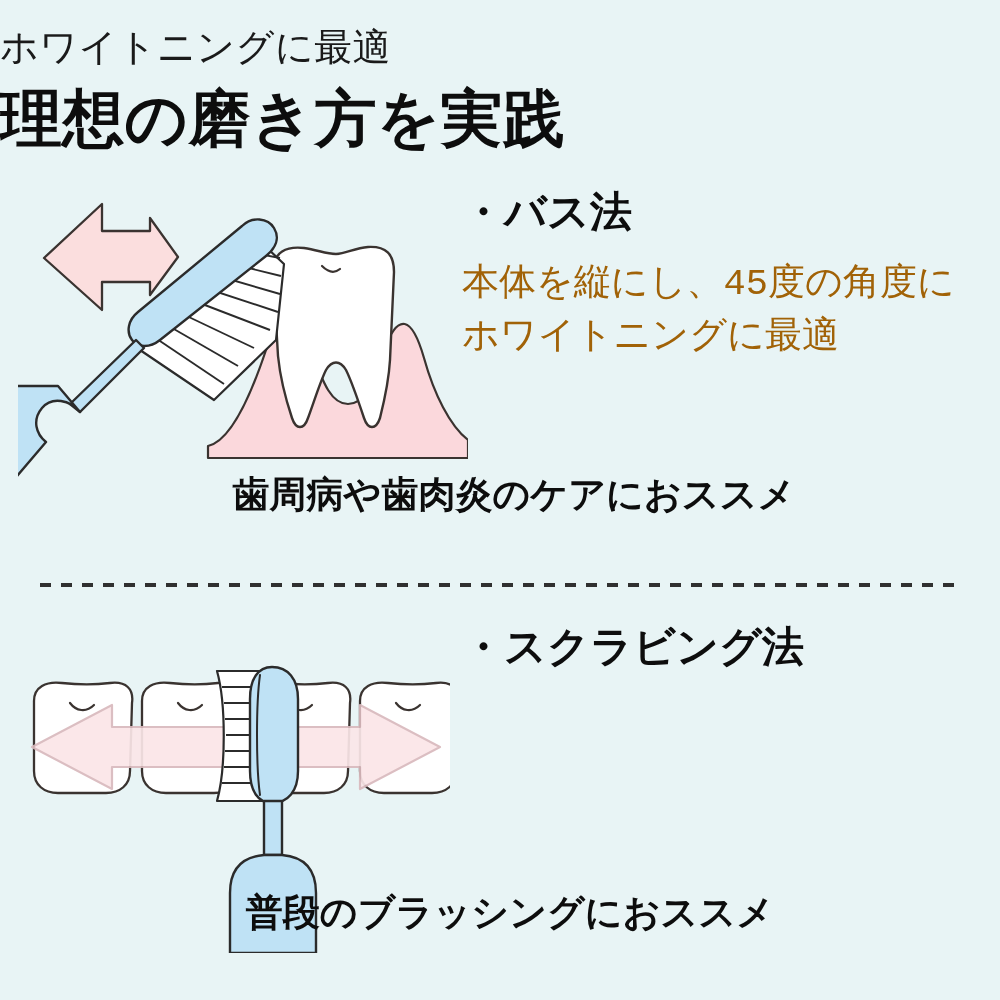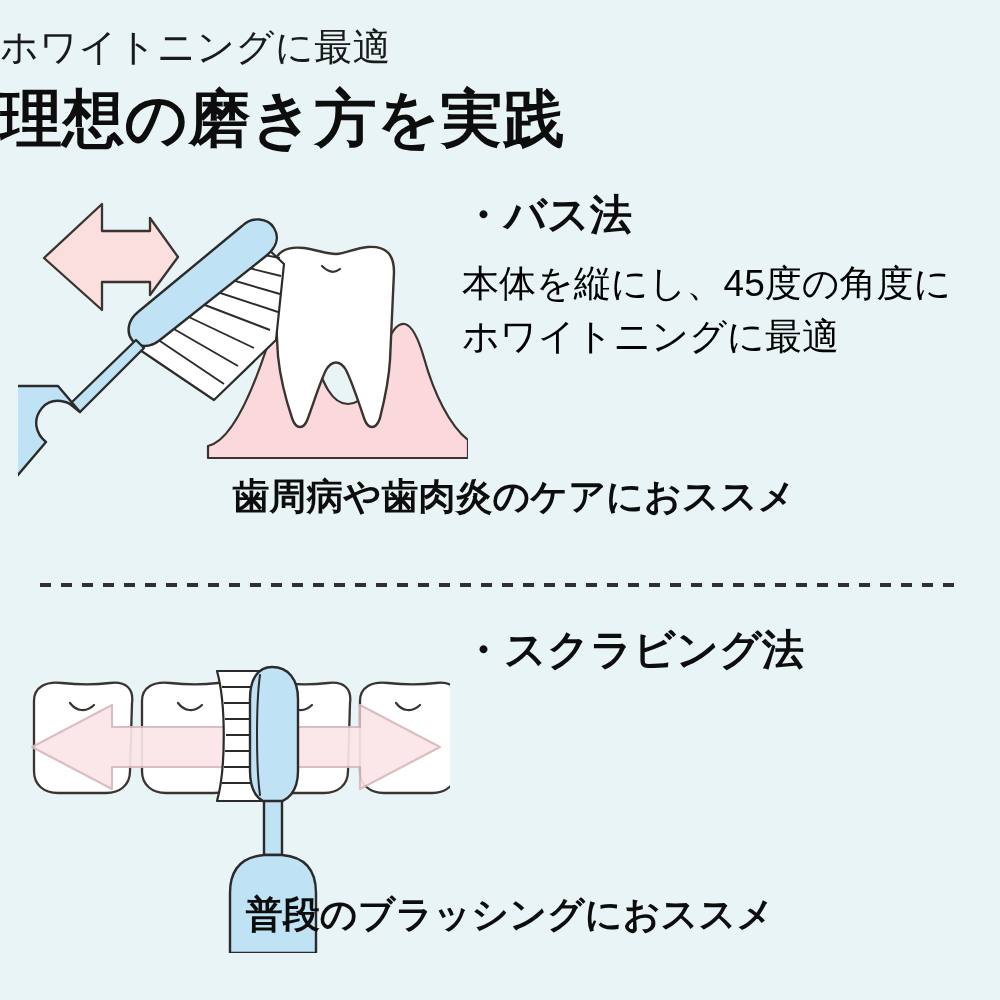--- a/index.html
+++ b/index.html
@@ -48,20 +48,21 @@
     letter-spacing: 0.005em;
     line-height: 1.12;
     color: #0d0d0d;
   }
 
   
   .section {
     position: absolute;
     left: 0;
     width: 884px;
+    font-family: Liberation Mono, monospace;
   }
   #section-bass { top: 190px; height: 380px; }
   #section-scrub { top: 625px; height: 360px; }
 
   .figure {
     position: absolute;
     left: 0;
     top: 0;
   }
   #figure-bass { width: 450px; height: 330px; left: 18px; top: 0px; }
@@ -80,21 +81,21 @@
     line-height: 1.2;
     color: #0d0d0d;
     white-space: nowrap;
   }
   .method-desc {
     margin: 0;
     padding-top: 18px;
     font-size: 37px;
     font-weight: 400;
     line-height: 1.42;
-    color: #000000;
+    color: #a16207;
   }
   .method-desc .line { display: block; white-space: nowrap; }
 
   .recommend {
     position: absolute;
     width: 1000px;
     left: 0;
     text-align: center;
     margin: 0;
     font-size: 37px;

